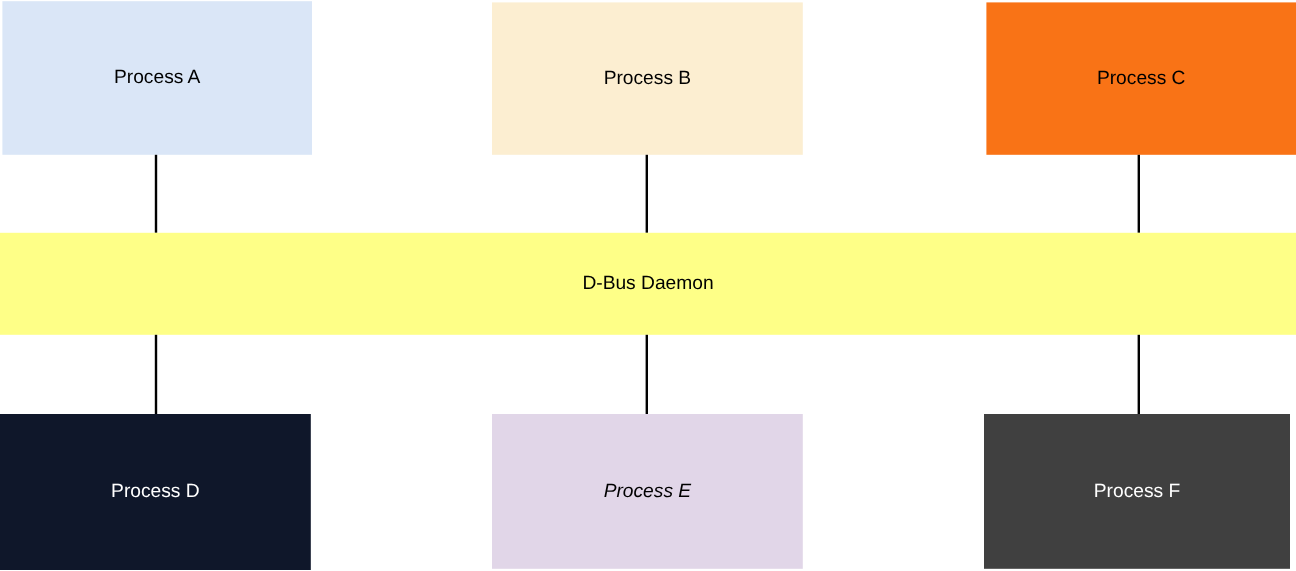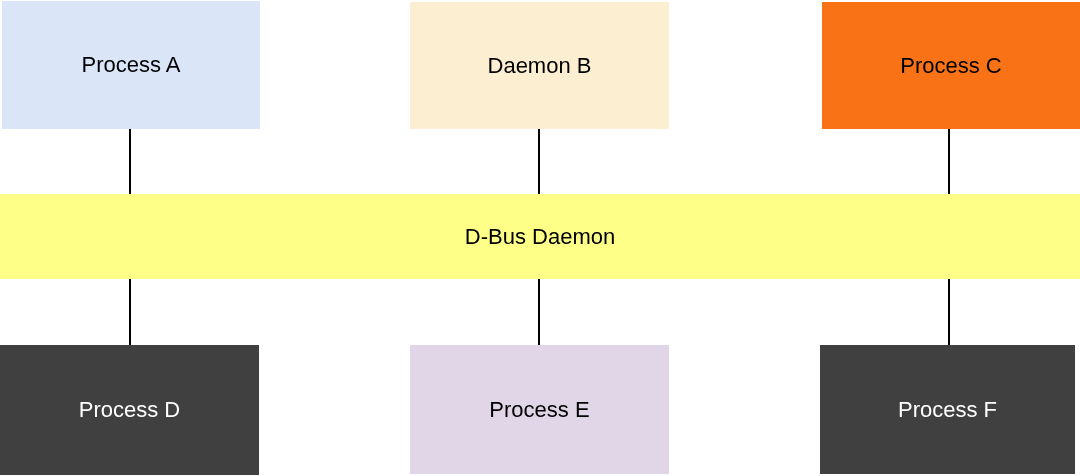--- a/index.html
+++ b/index.html
@@ -13,78 +13,78 @@
     height: 476px;
     background: #ffffff;
     font-family: "Liberation Sans", sans-serif;
     overflow: hidden;
   }
   .node {
     position: absolute;
     display: flex;
     align-items: center;
     justify-content: center;
-    font-size: 22px;
+    font-size: 16px;
     line-height: 1;
     white-space: nowrap;
     box-sizing: border-box;
   }
   .connector {
     position: absolute;
     width: 2px;
     background: #000000;
   }
   
   .node-a { left: 2px;   top: 1px; width: 258px; height: 128px; }
   .node-b { left: 410px; top: 2px; width: 259px; height: 127px; }
   .node-c { left: 822px; top: 2px; width: 258px; height: 127px; }
   
   .node-bus { left: 0px; top: 194px; width: 1080px; height: 85px; }
   
   .node-d { left: 0px;   top: 345px; width: 259px; height: 130px; }
-  .node-e { left: 410px; top: 345px; width: 259px; height: 129px; }
+  .node-e { left: 410px; top: 345px; width: 259px; height: 129px; font-style: italic; }
   .node-f { left: 820px; top: 345px; width: 255px; height: 129px; }
   
   .conn-a { left: 129px; top: 129px; height: 65px; }
   .conn-b { left: 538px; top: 129px; height: 65px; }
   .conn-c { left: 948px; top: 129px; height: 65px; }
   .conn-d { left: 129px; top: 279px; height: 66px; }
   .conn-e { left: 538px; top: 279px; height: 66px; }
   .conn-f { left: 948px; top: 279px; height: 66px; }
 </style>
 </head>
 <body>
 
 <div class="canvas">
 
   <div class="node node-a" style="background-color: rgb(218, 230, 247); color: rgb(0, 0, 0);">
     <span>Process A</span>
   </div>
 
   <div class="node node-b" style="background-color: rgb(252, 238, 209); color: rgb(0, 0, 0);">
-    <span>Daemon B</span>
+    <span>Process B</span>
   </div>
 
   <div class="node node-c" style="background-color: #f97316; color: rgb(0, 0, 0);">
     <span>Process C</span>
   </div>
 
   <div class="connector conn-a" style="background-color: rgb(0, 0, 0);"></div>
   <div class="connector conn-b" style="background-color: rgb(0, 0, 0);"></div>
   <div class="connector conn-c" style="background-color: rgb(0, 0, 0);"></div>
 
   <div class="node node-bus" style="background-color: rgb(254, 255, 135); color: rgb(0, 0, 0);">
     <span>D-Bus Daemon</span>
   </div>
 
   <div class="connector conn-d" style="background-color: rgb(0, 0, 0);"></div>
   <div class="connector conn-e" style="background-color: rgb(0, 0, 0);"></div>
   <div class="connector conn-f" style="background-color: rgb(0, 0, 0);"></div>
 
-  <div class="node node-d" style="background-color: #404040; color: rgb(255, 255, 255);">
+  <div class="node node-d" style="background-color: #0f172a; color: rgb(255, 255, 255);">
     <span>Process D</span>
   </div>
 
   <div class="node node-e" style="background-color: rgb(225, 214, 232); color: rgb(0, 0, 0);">
     <span>Process E</span>
   </div>
 
   <div class="node node-f" style="background-color: #404040; color: rgb(255, 255, 255);">
     <span>Process F</span>
   </div>

